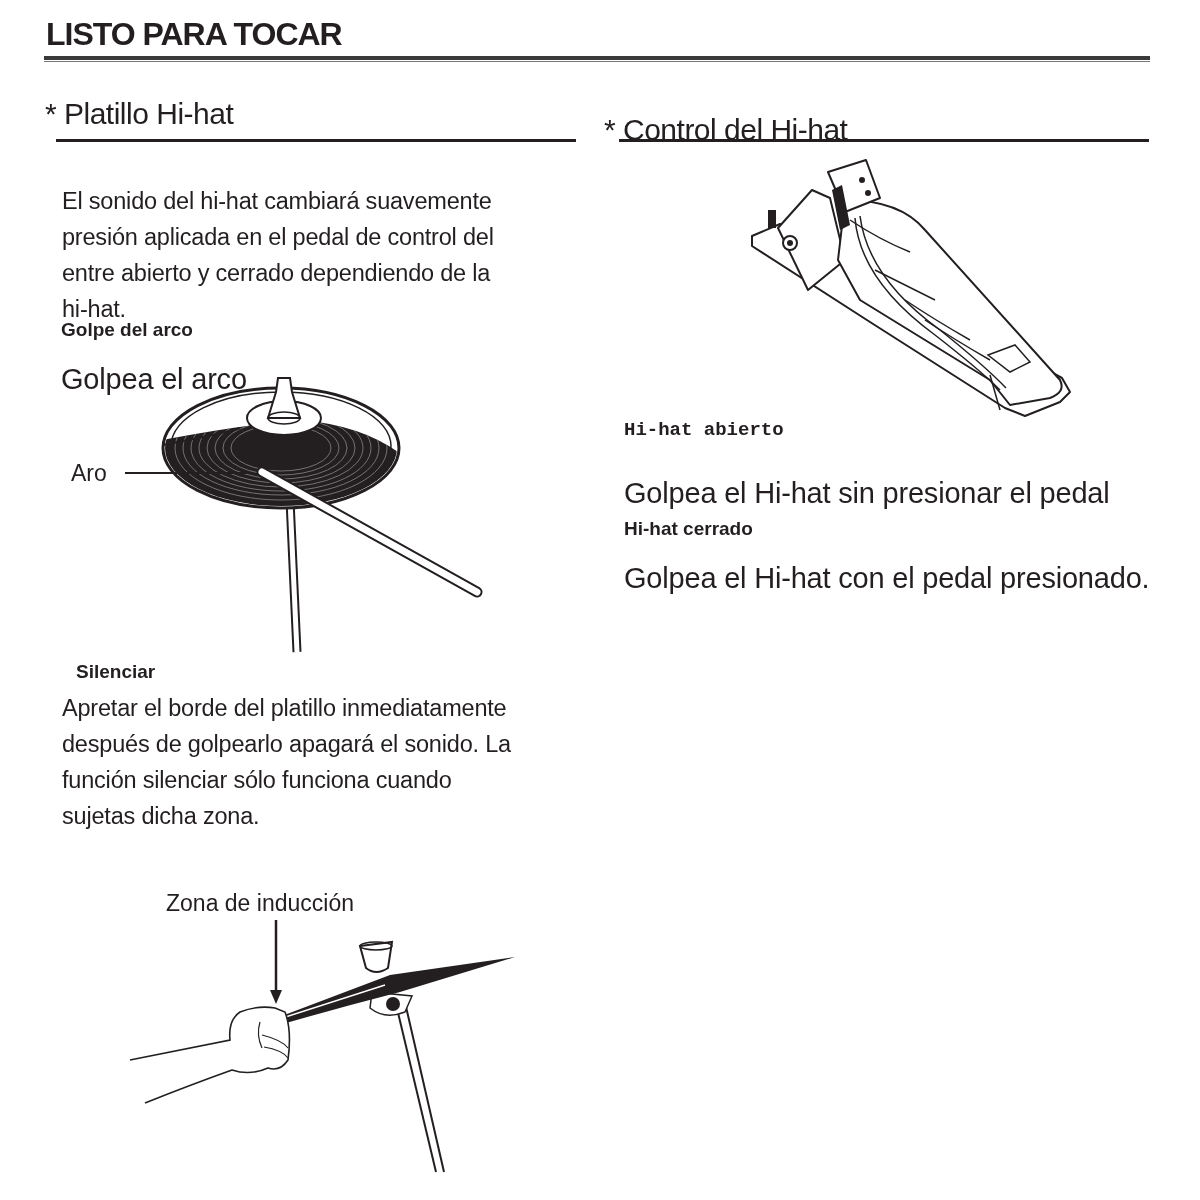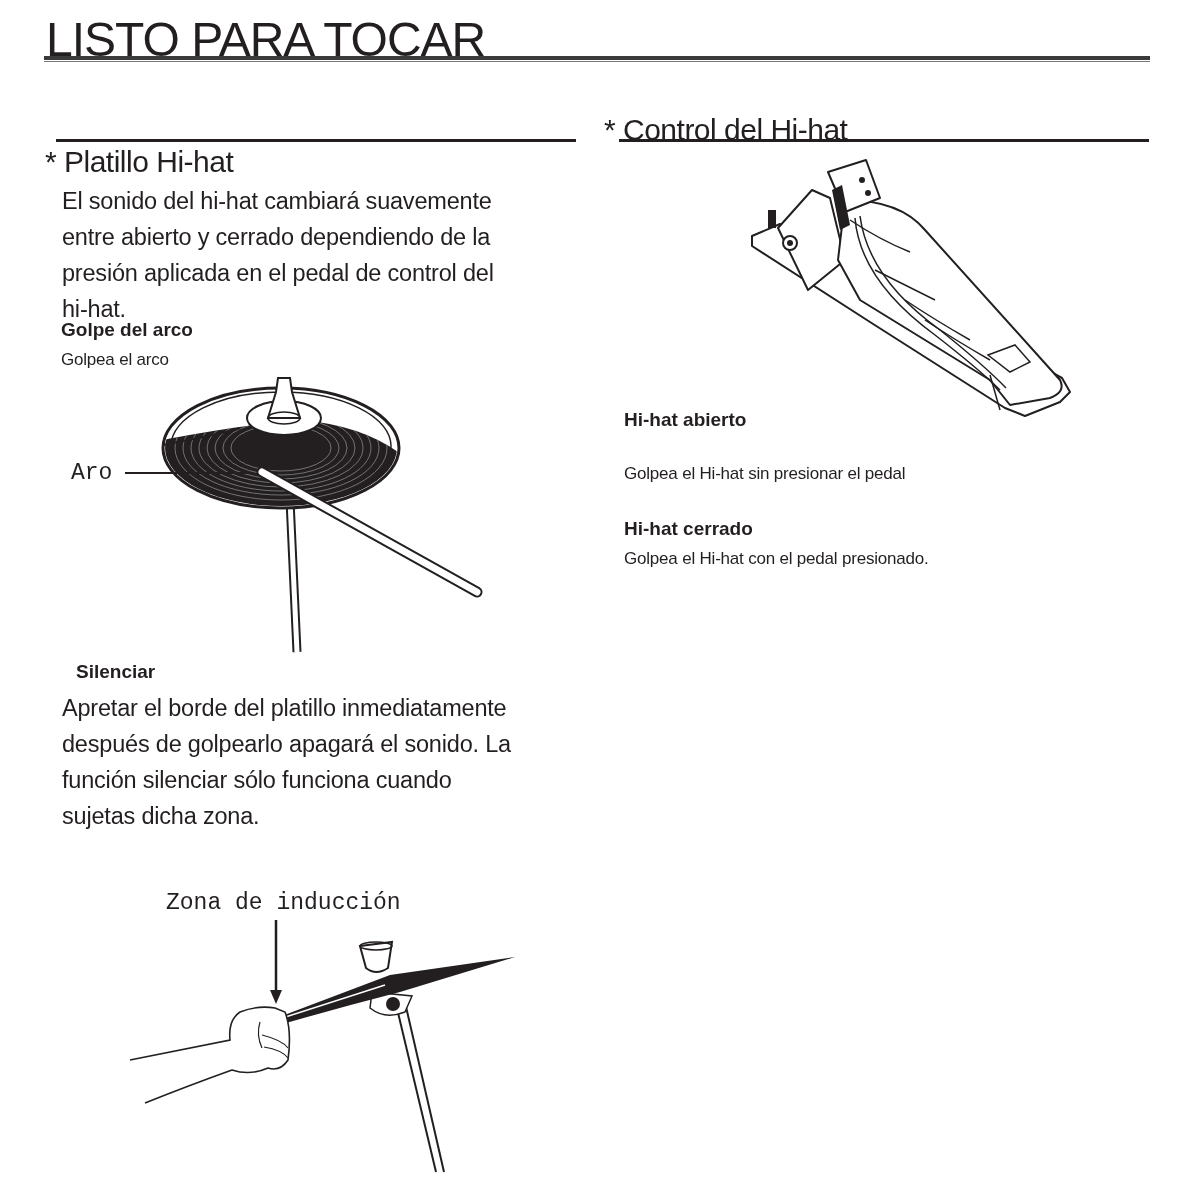--- a/index.html
+++ b/index.html
@@ -1,43 +1,43 @@
 <!DOCTYPE html>
 <html><head>
 <meta charset="utf-8">
 <style>
   html, body { margin: 0; padding: 0; background: #ffffff; }
   body { width: 1200px; height: 1200px; position: relative; overflow: hidden;
          font-family: "Liberation Sans", sans-serif; color: #231f20; }
   .abs { position: absolute; }
-  .title { left: 46px; top: 14px; font-size: 48px; font-weight: normal; letter-spacing: -1px; line-height: 52px; }
+  .title { left: 46px; top: 8px; font-size: 32px; font-weight: bold; letter-spacing: -1px; line-height: 52px; }
   .title-rule { left: 44px; top: 56px; width: 1106px; height: 4px; background: #3a3a3a; }
   .title-rule2 { left: 44px; top: 61px; width: 1106px; height: 1px; background: #777; }
   .sec-title { font-size: 30px; line-height: 36px; letter-spacing: -0.5px; }
   .sec-rule { height: 3px; background: #231f20; }
   .body-text { font-size: 23.5px; line-height: 36px; letter-spacing: -0.2px; }
   .sub-head { font-size: 19px; font-weight: bold; line-height: 28px; }
-  .sub-text { font-size: 17px; line-height: 29px; letter-spacing: -0.2px; }
-  .label { font-size: 23px; line-height: 28px; font-family: Liberation Mono, monospace; }
+  .sub-text { font-size: 29px; line-height: 29px; letter-spacing: -0.2px; margin-top: 20px; }
+  .label { font-size: 23px; line-height: 28px; }
   svg { position: absolute; overflow: visible; }
 </style>
 </head>
 <body>
 
 <div class="abs title">LISTO PARA TOCAR</div>
 <div class="abs title-rule"></div>
 <div class="abs title-rule2"></div>
 
-<div class="abs sec-title" style="left:45px; top:96px;margin-top:48px;">* Platillo Hi-hat</div>
+<div class="abs sec-title" style="left:45px; top:96px;">* Platillo Hi-hat</div>
 <div class="abs sec-rule" style="left:56px; top:139px; width:520px;"></div>
 
 <div class="abs body-text" style="left:62px; top:147px; width:520px;margin-top:36px;">
   <div>El sonido del hi-hat cambiará suavemente</div>
+  <div>presión aplicada en el pedal de control del</div>
   <div>entre abierto y cerrado dependiendo de la</div>
-  <div>presión aplicada en el pedal de control del</div>
   <div>hi-hat.</div>
 </div>
 
 <div class="abs sub-head" style="left:61px; top:316px;">Golpe del arco</div>
 <div class="abs sub-text" style="left:61px; top:345px;">Golpea el arco</div>
 
 <svg style="left:0; top:0;" width="1200" height="1200">
   <defs>
     <clipPath id="lowerHalf">
       <path d="M162 440 Q 240 425 300 420 Q 360 425 398 452 L 398 520 L 162 520 Z"></path>
@@ -134,17 +134,17 @@
     <path d="M990 375 L 1000 410"></path>
   </g>
   <circle cx="790" cy="243" r="7" fill="#fff" stroke="#231f20" stroke-width="2"></circle>
   <circle cx="790" cy="243" r="3" fill="#231f20"></circle>
   <rect x="768" y="210" width="8" height="18" fill="#231f20"></rect>
   <circle cx="862" cy="180" r="3" fill="#231f20"></circle>
   <circle cx="868" cy="193" r="3" fill="#231f20"></circle>
   <path d="M832 190 L 840 230 L 850 225 L 842 185 Z" fill="#231f20"></path>
 </svg>
 
-<div class="abs sub-head" style="left:624px; top:406px;">Hi-hat abierto</div>
+<div class="abs sub-head" style="left:624px; top:416px;font-family:Liberation Mono, monospace;">Hi-hat abierto</div>
 <div class="abs sub-text" style="left:624px; top:459px;">Golpea el Hi-hat sin presionar el pedal</div>
 
 <div class="abs sub-head" style="left:624px; top:515px;text-align:right;">Hi-hat cerrado</div>
 <div class="abs sub-text" style="left:624px; top:544px;">Golpea el Hi-hat con el pedal presionado.</div>
 
 </body></html>

